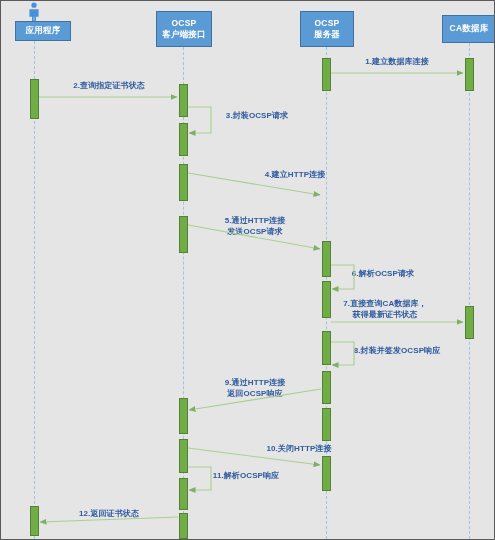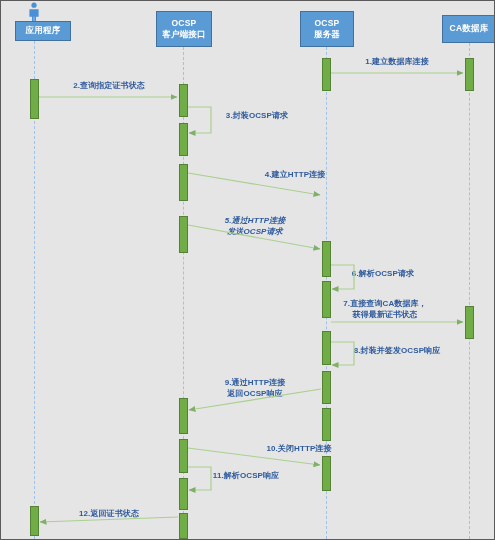--- a/index.html
+++ b/index.html
@@ -126,21 +126,21 @@
       <div class="msg-label" style="left: 0px; top: 80px; width: 495px; text-align: left;">
         <div style="position: absolute; left: 108px; top: 0px; transform: translateX(-50%); text-align: center;"><span>2.查询指定证书状态</span></div>
       </div>
       <div class="msg-label" style="left: 0px; top: 110px; width: 495px; text-align: left;">
         <div style="position: absolute; left: 240px; top: 0px; transform: translateX(-50%); text-align: center; padding-left: 32px;"><span>3.封装OCSP请求</span></div>
       </div>
       <div class="msg-label" style="left: 0px; top: 169px; width: 495px; text-align: left;">
         <div style="position: absolute; left: 254px; top: 0px; transform: translateX(-50%); text-align: center; margin-left: 40px;"><span>4.建立HTTP连接</span></div>
       </div>
       <div class="msg-label" style="left: 0px; top: 215px; width: 495px; text-align: left;">
-        <div style="position: absolute; left: 254px; top: 0px; transform: translateX(-50%); text-align: center; font-style: italic;"><span>5.通过HTTP连接</span><span class="l2">发送OCSP请求</span></div>
+        <div style="position: absolute; left: 254px; top: 0px; transform: translateX(-50%); text-align: center;"><span>5.通过HTTP连接</span><span class="l2">发送OCSP请求</span></div>
       </div>
       <div class="msg-label" style="left: 0px; top: 268px; width: 495px; text-align: left;">
         <div style="position: absolute; left: 382px; top: 0px; transform: translateX(-50%); text-align: center;"><span>6.解析OCSP请求</span></div>
       </div>
       <div class="msg-label" style="left: 0px; top: 298px; width: 495px; text-align: left;">
         <div style="position: absolute; left: 384px; top: 0px; transform: translateX(-50%); text-align: center;"><span>7.直接查询CA数据库，</span><span class="l2">获得最新证书状态</span></div>
       </div>
       <div class="msg-label" style="left: 0px; top: 345px; width: 495px; text-align: left;">
         <div style="position: absolute; left: 396px; top: 0px; transform: translateX(-50%); text-align: center;"><span>8.封装并签发OCSP响应</span></div>
       </div>

